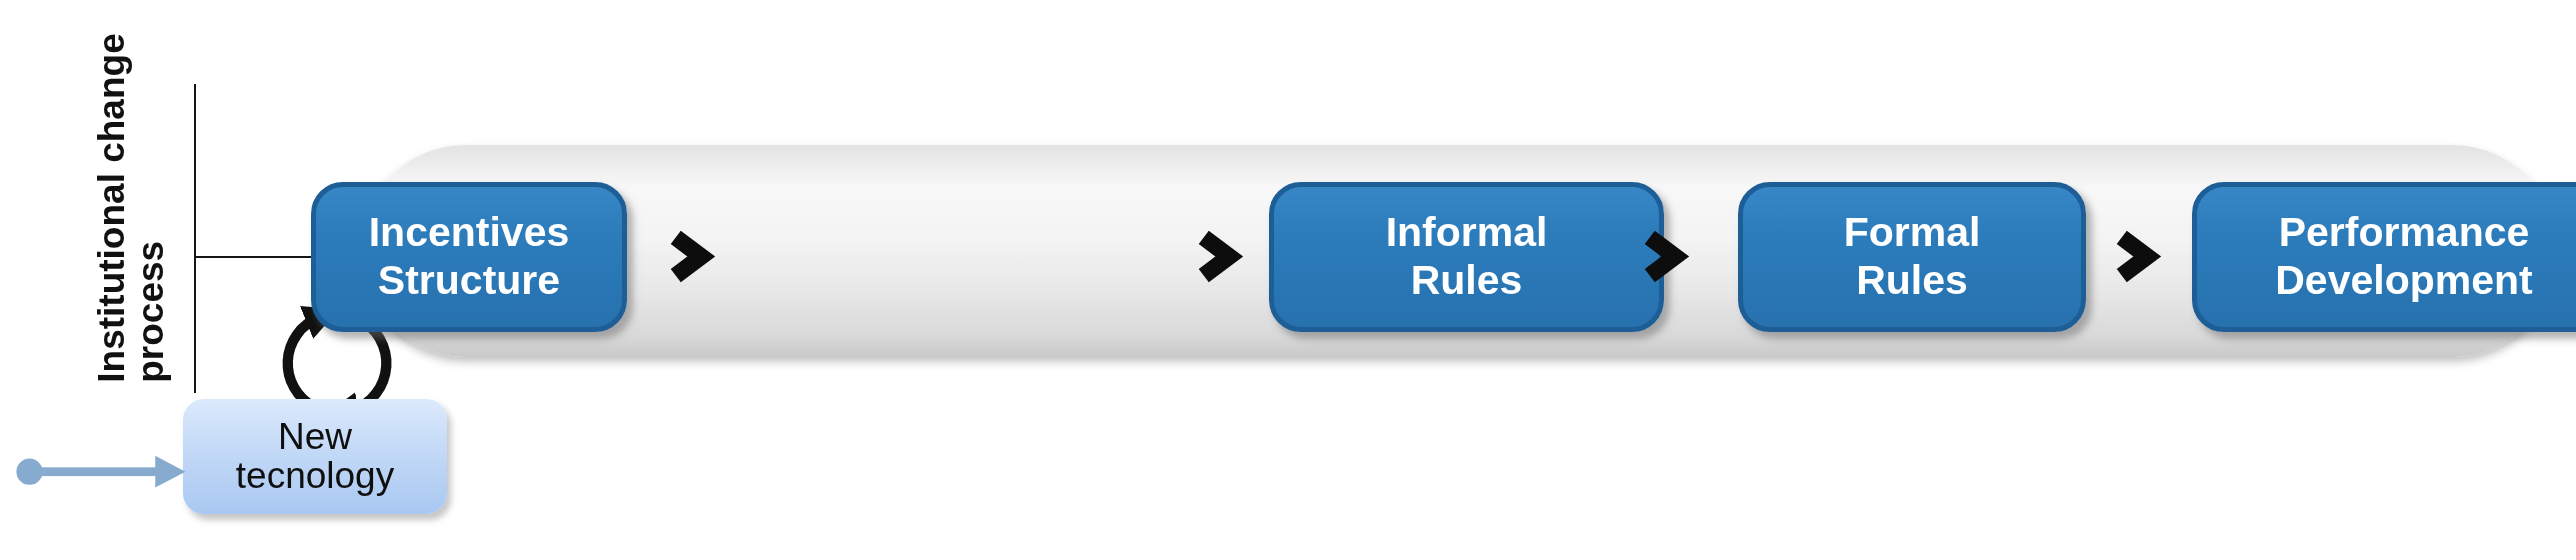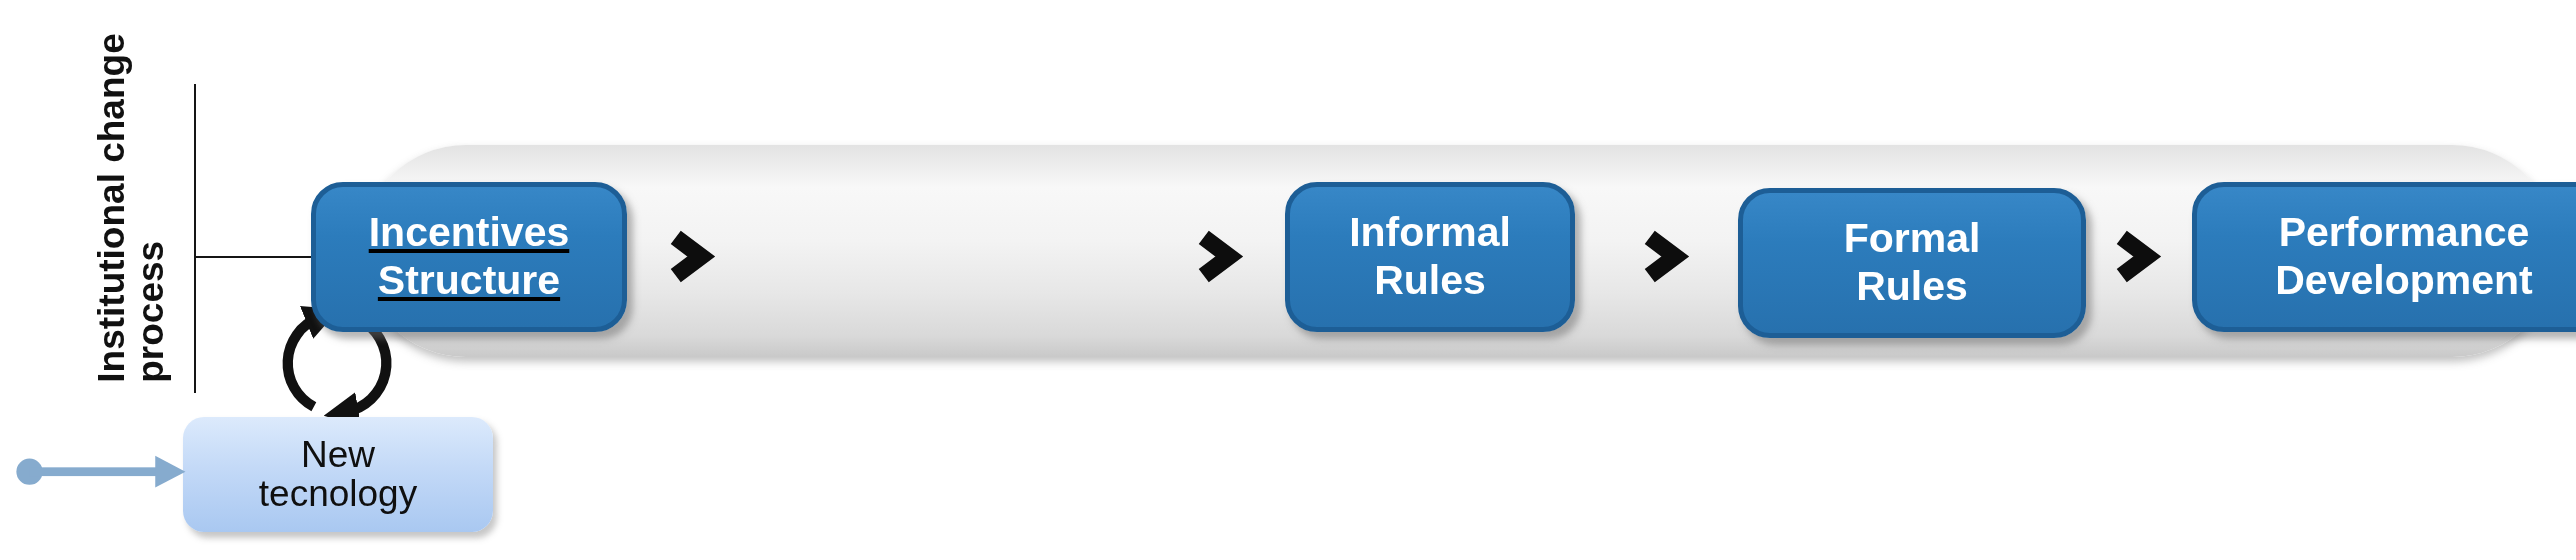--- a/index.html
+++ b/index.html
@@ -44,21 +44,21 @@
   }
   
   .chev{position:absolute;top:230px;width:43px;height:53px;overflow:visible;}
   .chev polyline{fill:none;stroke:#0d0d0d;stroke-width:21;stroke-linejoin:miter;stroke-linecap:butt;}
   
   .cycle{position:absolute;left:255px;top:279px;width:191px;height:159px;overflow:visible;}
   .cycle path{fill:none;stroke:#111111;stroke-width:13;}
   .cycle .head{fill:#111111;stroke:none;}
   
   .feedback{
-    position:absolute;left:183px;top:417px;width:310px;height:115px;
+    position:absolute;left:183px;top:399px;width:264px;height:115px;
     border-radius:21px;
     background:linear-gradient(180deg,#dceafc 0%,#c3d9f7 45%,#a9c8f1 100%);
     box-shadow:4px 5.6px 6.4px rgba(130,130,130,0.45);
     display:flex;align-items:center;justify-content:center;
   }
   .feedback span{
     white-space:pre-line;text-align:center;
     color:#0f0f0f;font-size:37px;line-height:1.05;
   }
   
@@ -81,29 +81,29 @@
   <svg class="cycle" viewBox="0 0 240 200">
     <defs>
       <marker id="ah" viewBox="0 0 6 6" refX="2.2" refY="3" markerWidth="3.4" markerHeight="3.4" orient="auto">
         <path class="head" d="M0 0 L6 3 L0 6 Z"></path>
       </marker>
     </defs>
     <path d="M 73.9 160.7 A 62 62 0 0 1 79.8 48.5" marker-end="url(#ah)"></path>
     <path d="M 138.6 55.2 A 62 62 0 0 1 113.8 167.1" marker-end="url(#ah)"></path>
   </svg>
 
-  <div class="stage" style="left:311px;width:316px;text-decoration:underline;">
+  <div class="stage" style="left:311px;width:316px;">
     <span>Incentives
 Structure</span>
   </div>
-  <div class="stage" style="left:1269px;width:290px;margin-left:16px;">
+  <div class="stage" style="left:1269px;width:395px;">
     <span>Informal
 Rules</span>
   </div>
-  <div class="stage" style="left:1738px;width:348px;margin-top:6px;">
+  <div class="stage" style="left:1738px;width:348px;">
     <span>Formal
 Rules</span>
   </div>
   <div class="stage" style="left:2192px;width:424px;">
     <span>Performance
 Development</span>
   </div>
 
   <svg class="chev" style="left:667px;" viewBox="0 0 54 66">
     <polyline points="11,9 43,33 11,57"></polyline>

